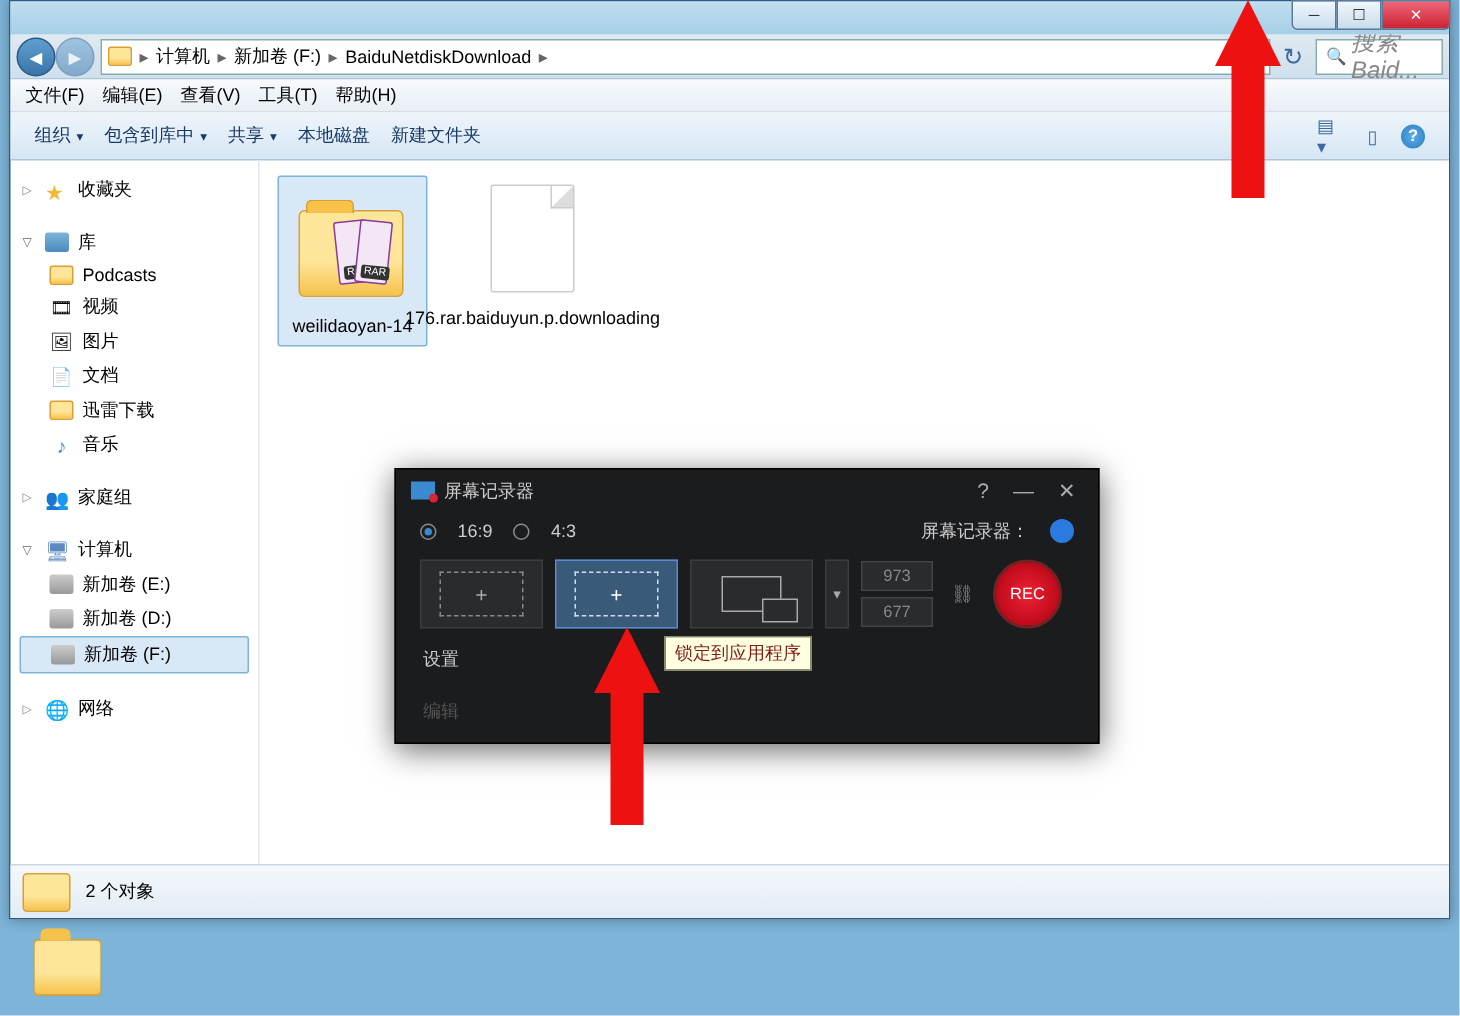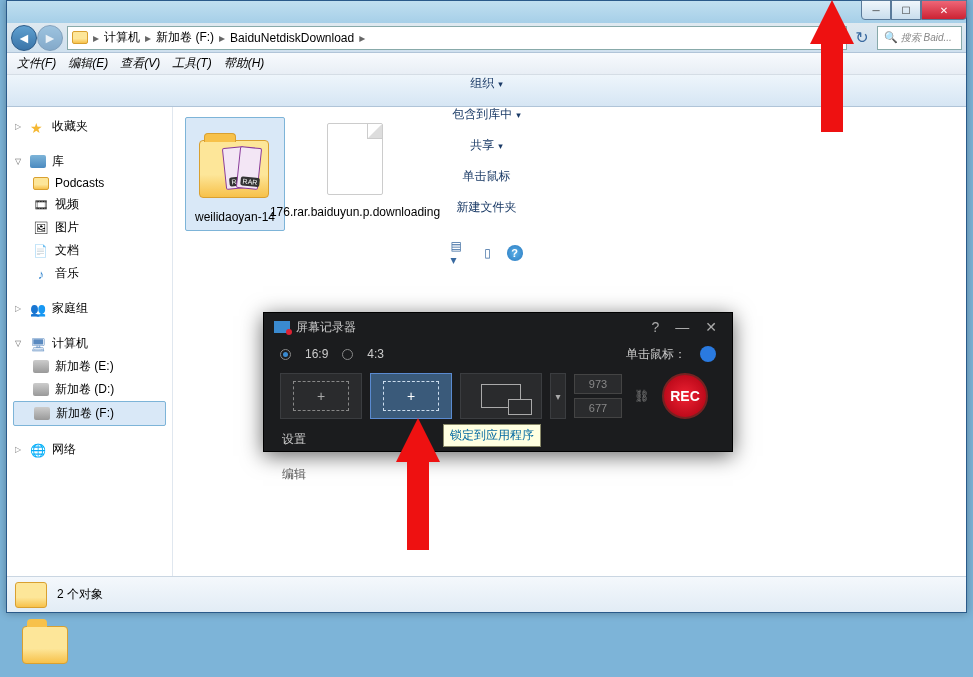--- a/index.html
+++ b/index.html
@@ -17,27 +17,27 @@
 
 .nav-row { height:30px; background: linear-gradient(#dfe9f0,#cfe0ee); display:flex; align-items:center; padding:0 4px; gap:4px; border-bottom:1px solid #b0c4d8; }
 .nav-btns { display:flex; gap:0; }
 .nav-circle { width:26px; height:26px; border-radius:50%; background:linear-gradient(#5fa0d0,#3a74a8); display:flex; align-items:center; justify-content:center; color:#fff; font-size:14px; border:1px solid #2a5a88; cursor:pointer; }
 .nav-circle.disabled { opacity:0.5; }
 .addr-bar { flex:1; height:24px; background:#fff; border:1px solid #8aa; display:flex; align-items:center; padding:0 4px; font-size:12px; }
 .addr-icon { width:16px; height:13px; background:linear-gradient(#fde699 60%,#f7c14a); border:1px solid #d9a030; border-radius:2px; margin-right:4px; }
 .addr-seg { padding:0 4px; cursor:pointer; }
 .addr-sep { color:#666; padding:0 1px; }
 .refresh-btn { width:22px; height:22px; display:flex; align-items:center; justify-content:center; color:#3a6aa0; cursor:pointer; }
-.search { width:85px; height:24px; background:#fff; border:1px solid #8aa; font-size:10px; color:#888; font-style:italic; padding:0 6px; display:flex; align-items:center; }
+.search { width:85px; height:24px; background:#fff; border:1px solid #8aa; font-size:16px; color:#888; font-style:italic; padding:0 6px; display:flex; align-items:center; }
 .search::before { content:"🔍"; font-style:normal; margin-right:3px; font-size:11px; }
 
 .menu-row { height:22px; background: linear-gradient(#f7fafd,#e8eef5); display:flex; align-items:center; padding:0 4px; font-size:12px; border-bottom:1px solid #d5dde5; }
-.menu-item { padding:0 6px; cursor:pointer;font-style:italic; }
-
-.toolbar-row { height:32px; background: linear-gradient(#eef5fb,#d6e6f4); display:flex; align-items:center; padding:0 16px; font-size:12px; gap:14px; border-bottom:1px solid #b0c4d8; color:#1a3a66;flex-direction:column; }
+.menu-item { padding:0 6px; cursor:pointer; }
+
+.toolbar-row { height:32px; background: linear-gradient(#eef5fb,#d6e6f4); display:flex; align-items:center; padding:0 16px; font-size:12px; gap:14px; border-bottom:1px solid #b0c4d8; color:#1a3a66; }
 .tool-item { display:flex; align-items:center; gap:2px; cursor:pointer; }
 .tool-drop::after { content:"▾"; font-size:9px; margin-left:2px; }
 .tool-spacer { flex:1; }
 .tool-icons { display:flex; gap:10px; align-items:center; }
 .tool-icon { width:18px; height:18px; display:flex; align-items:center; justify-content:center; cursor:pointer; color:#3a6aa0; }
 .help-icon { width:16px; height:16px; border-radius:50%; background:radial-gradient(#5bb0e8,#2a7ac0); color:#fff; font-size:11px; font-weight:bold; display:flex; align-items:center; justify-content:center; }
 
 .body { display:flex; height:calc(100% - 22px - 30px - 22px - 32px - 36px); }
 .sidebar { width:166px; border-right:1px solid #e0e7ef; padding:8px 6px; font-size:12px; overflow:auto; }
 .sb-group { margin-bottom:12px; }
@@ -68,21 +68,21 @@
 .rar-book:nth-child(1){ left:0; transform:rotate(-6deg); }
 .rar-book:nth-child(2){ left:14px; transform:rotate(6deg); }
 .rar-badge { position:absolute; bottom:2px; left:3px; font-size:7px; background:#333; color:#fff; padding:1px 2px; border-radius:2px; }
 .blank-file { width:56px; height:72px; background:#fff; border:1px solid #ccc; border-radius:2px; margin:6px auto 0; position:relative; }
 .blank-file::after { content:""; position:absolute; top:0; right:0; width:14px; height:14px; background:linear-gradient(135deg,#fff 48%,#ddd 52%); border-left:1px solid #ccc; border-bottom:1px solid #ccc; }
 
 .statusbar { position:absolute; bottom:0; left:0; right:0; height:36px; background:linear-gradient(#f4f8fc,#e2ecf5); border-top:1px solid #cad6e2; display:flex; align-items:center; padding:0 8px; font-size:12px; gap:10px; }
 .status-icon { width:32px; height:26px; background:linear-gradient(#fde699 60%,#f7c14a); border:1px solid #d9a030; border-radius:3px; }
 
 
-.recorder { position:absolute; top:312px; left:263px; width:470px; height:140px; background:#1b1c1e; border:1px solid #000; box-shadow:0 4px 20px rgba(0,0,0,0.6); color:#ccc; font-size:12px; }
+.recorder { position:absolute; top:312px; left:263px; width:470px; height:184px; background:#1b1c1e; border:1px solid #000; box-shadow:0 4px 20px rgba(0,0,0,0.6); color:#ccc; font-size:12px; }
 .rec-title { height:28px; display:flex; align-items:center; padding:0 10px; gap:6px; }
 .rec-title-icon { width:16px; height:12px; background:#3a8ad0; position:relative; }
 .rec-title-icon::after { content:""; position:absolute; bottom:-2px; right:-2px; width:6px; height:6px; background:#d23; border-radius:50%; }
 .rec-spacer { flex:1; }
 .rec-ctrl { cursor:pointer; padding:0 5px; color:#aaa; font-size:14px; }
 
 .rec-controls { height:26px; display:flex; align-items:center; padding:0 16px; gap:14px; }
 .radio-dot { width:11px; height:11px; border:1px solid #888; border-radius:50%; display:inline-flex; align-items:center; justify-content:center; }
 .radio-dot.on::after { content:""; width:5px; height:5px; background:#3a8ad0; border-radius:50%; }
 .click-dot { width:16px; height:16px; background:#2a7ae0; border-radius:50%; display:inline-block; }
@@ -91,26 +91,26 @@
 .mode-btn { width:82px; height:46px; background:#2a2b2d; border:1px solid #3b3d40; display:flex; align-items:center; justify-content:center; position:relative; cursor:pointer; }
 .mode-btn.active { background:#3a5a7a; border:1px solid #5a8ad0; }
 .mode-inner { width:56px; height:30px; border:1px dashed #888; display:flex; align-items:center; justify-content:center; color:#aaa; font-size:14px; }
 .mode-btn.active .mode-inner { border-color:#cde; color:#fff; }
 .mode-window .mode-inner { border-style:solid; border-color:#aaa; width:40px; height:24px; position:relative; }
 .mode-window .mode-inner::after { content:""; position:absolute; right:-12px; bottom:-8px; width:22px; height:14px; border:1px solid #aaa; background:#2a2b2d; }
 .mode-drop { width:16px; height:46px; background:#2a2b2d; border:1px solid #3b3d40; display:flex; align-items:center; justify-content:center; cursor:pointer; color:#aaa; font-size:10px; }
 .dim-box { width:48px; height:20px; background:#2a2b2d; border:1px solid #444; color:#888; font-size:11px; display:flex; align-items:center; justify-content:center; }
 .dim-col { display:flex; flex-direction:column; gap:4px; }
 .link-icon { color:#888; padding:0 4px; }
-.rec-btn { width:46px; height:46px; border-radius:50%; background:radial-gradient(#e23,#a01); color:#fff; font-weight:bold; font-size:14px; display:flex; align-items:center; justify-content:center; cursor:pointer; border:2px solid #722; margin-left:auto; margin-right:8px; }
+.rec-btn { width:46px; height:46px; border-radius:50%; background:radial-gradient(#e23,#a01); color:#fff; font-weight:normal; font-size:11px; display:flex; align-items:center; justify-content:center; cursor:pointer; border:2px solid #722; margin-left:auto; margin-right:8px; }
 .rec-footer { display:flex; justify-content:space-between; gap:18px; padding:6px 18px; font-size:12px;flex-direction:column; }
 .rec-footer span { cursor:pointer; }
 .rec-footer .disabled { color:#555; }
 
-.tooltip { position:absolute; top:424px; left:443px; background:#ffffe1; border:1px solid #8a8a6a; font-size:12px; padding:2px 6px; color:#0369a1; z-index:20; }
+.tooltip { position:absolute; top:424px; left:443px; background:#ffffe1; border:1px solid #8a8a6a; font-size:12px; padding:2px 6px; color:#7f1d1d; z-index:20; }
 
 
 .arrow { position:absolute; z-index:30; }
 .arrow-head { width:0; height:0; border-left:22px solid transparent; border-right:22px solid transparent; border-bottom:44px solid #e11; }
 .arrow-shaft { width:22px; height:88px; background:#e11; margin:0 auto; }
 .arrow1 { top:0px; left:810px; }
 .arrow2 { top:418px; left:396px; }
 
 .main-folder-icon { position:absolute; left:16px; bottom:-52px; width:46px; height:38px; background:linear-gradient(#fde699 60%,#f7c14a); border:1px solid #d9a030; border-radius:4px; }
 .main-folder-icon::before { content:""; position:absolute; top:-8px; left:4px; width:20px; height:8px; background:#f7c14a; border-radius:4px 4px 0 0; }
@@ -153,21 +153,21 @@
     <span class="menu-item">编辑(E)</span>
     <span class="menu-item">查看(V)</span>
     <span class="menu-item">工具(T)</span>
     <span class="menu-item">帮助(H)</span>
   </div>
 
   <div class="toolbar-row">
     <span class="tool-item tool-drop">组织</span>
     <span class="tool-item tool-drop">包含到库中</span>
     <span class="tool-item tool-drop">共享</span>
-    <span class="tool-item">单击鼠标</span>
+    <span class="tool-item">本地磁盘</span>
     <span class="tool-item">新建文件夹</span>
     <span class="tool-spacer"></span>
     <div class="tool-icons">
       <span class="tool-icon">▤ ▾</span>
       <span class="tool-icon">▯</span>
       <span class="help-icon">?</span>
     </div>
   </div>
 
   <div class="body">
@@ -191,20 +191,24 @@
             <span class="sb-ic">🎞</span>
             <span>视频</span>
           </div>
         <div class="sb-item">
             <span class="sb-ic">🖼</span>
             <span>图片</span>
           </div>
         <div class="sb-item">
             <span class="sb-ic">📄</span>
             <span>文档</span>
+          </div>
+        <div class="sb-item">
+            <span class="sb-ic ic-folder"></span>
+            <span>迅雷下载</span>
           </div>
         <div class="sb-item">
             <span class="sb-ic ic-music">♪</span>
             <span>音乐</span>
           </div>
       </div>
       <div class="sb-group">
         <div class="sb-head">
             <span class="sb-ic ic-home">👥</span>
             <span>家庭组</span>
@@ -277,21 +281,21 @@
     <span class="rec-ctrl">?</span>
     <span class="rec-ctrl">—</span>
     <span class="rec-ctrl">✕</span>
   </div>
   <div class="rec-controls">
     <span class="radio-dot on"></span>
     <span>16:9</span>
     <span class="radio-dot"></span>
     <span>4:3</span>
     <span style="flex:1"></span>
-    <span>单击鼠标：</span>
+    <span>屏幕记录器：</span>
     <span class="click-dot"></span>
   </div>
   <div class="rec-modes">
     <div class="mode-btn">
         <div class="mode-inner">+</div>
       </div>
     <div class="mode-btn active">
         <div class="mode-inner">+</div>
       </div>
     <div class="mode-btn mode-window">

